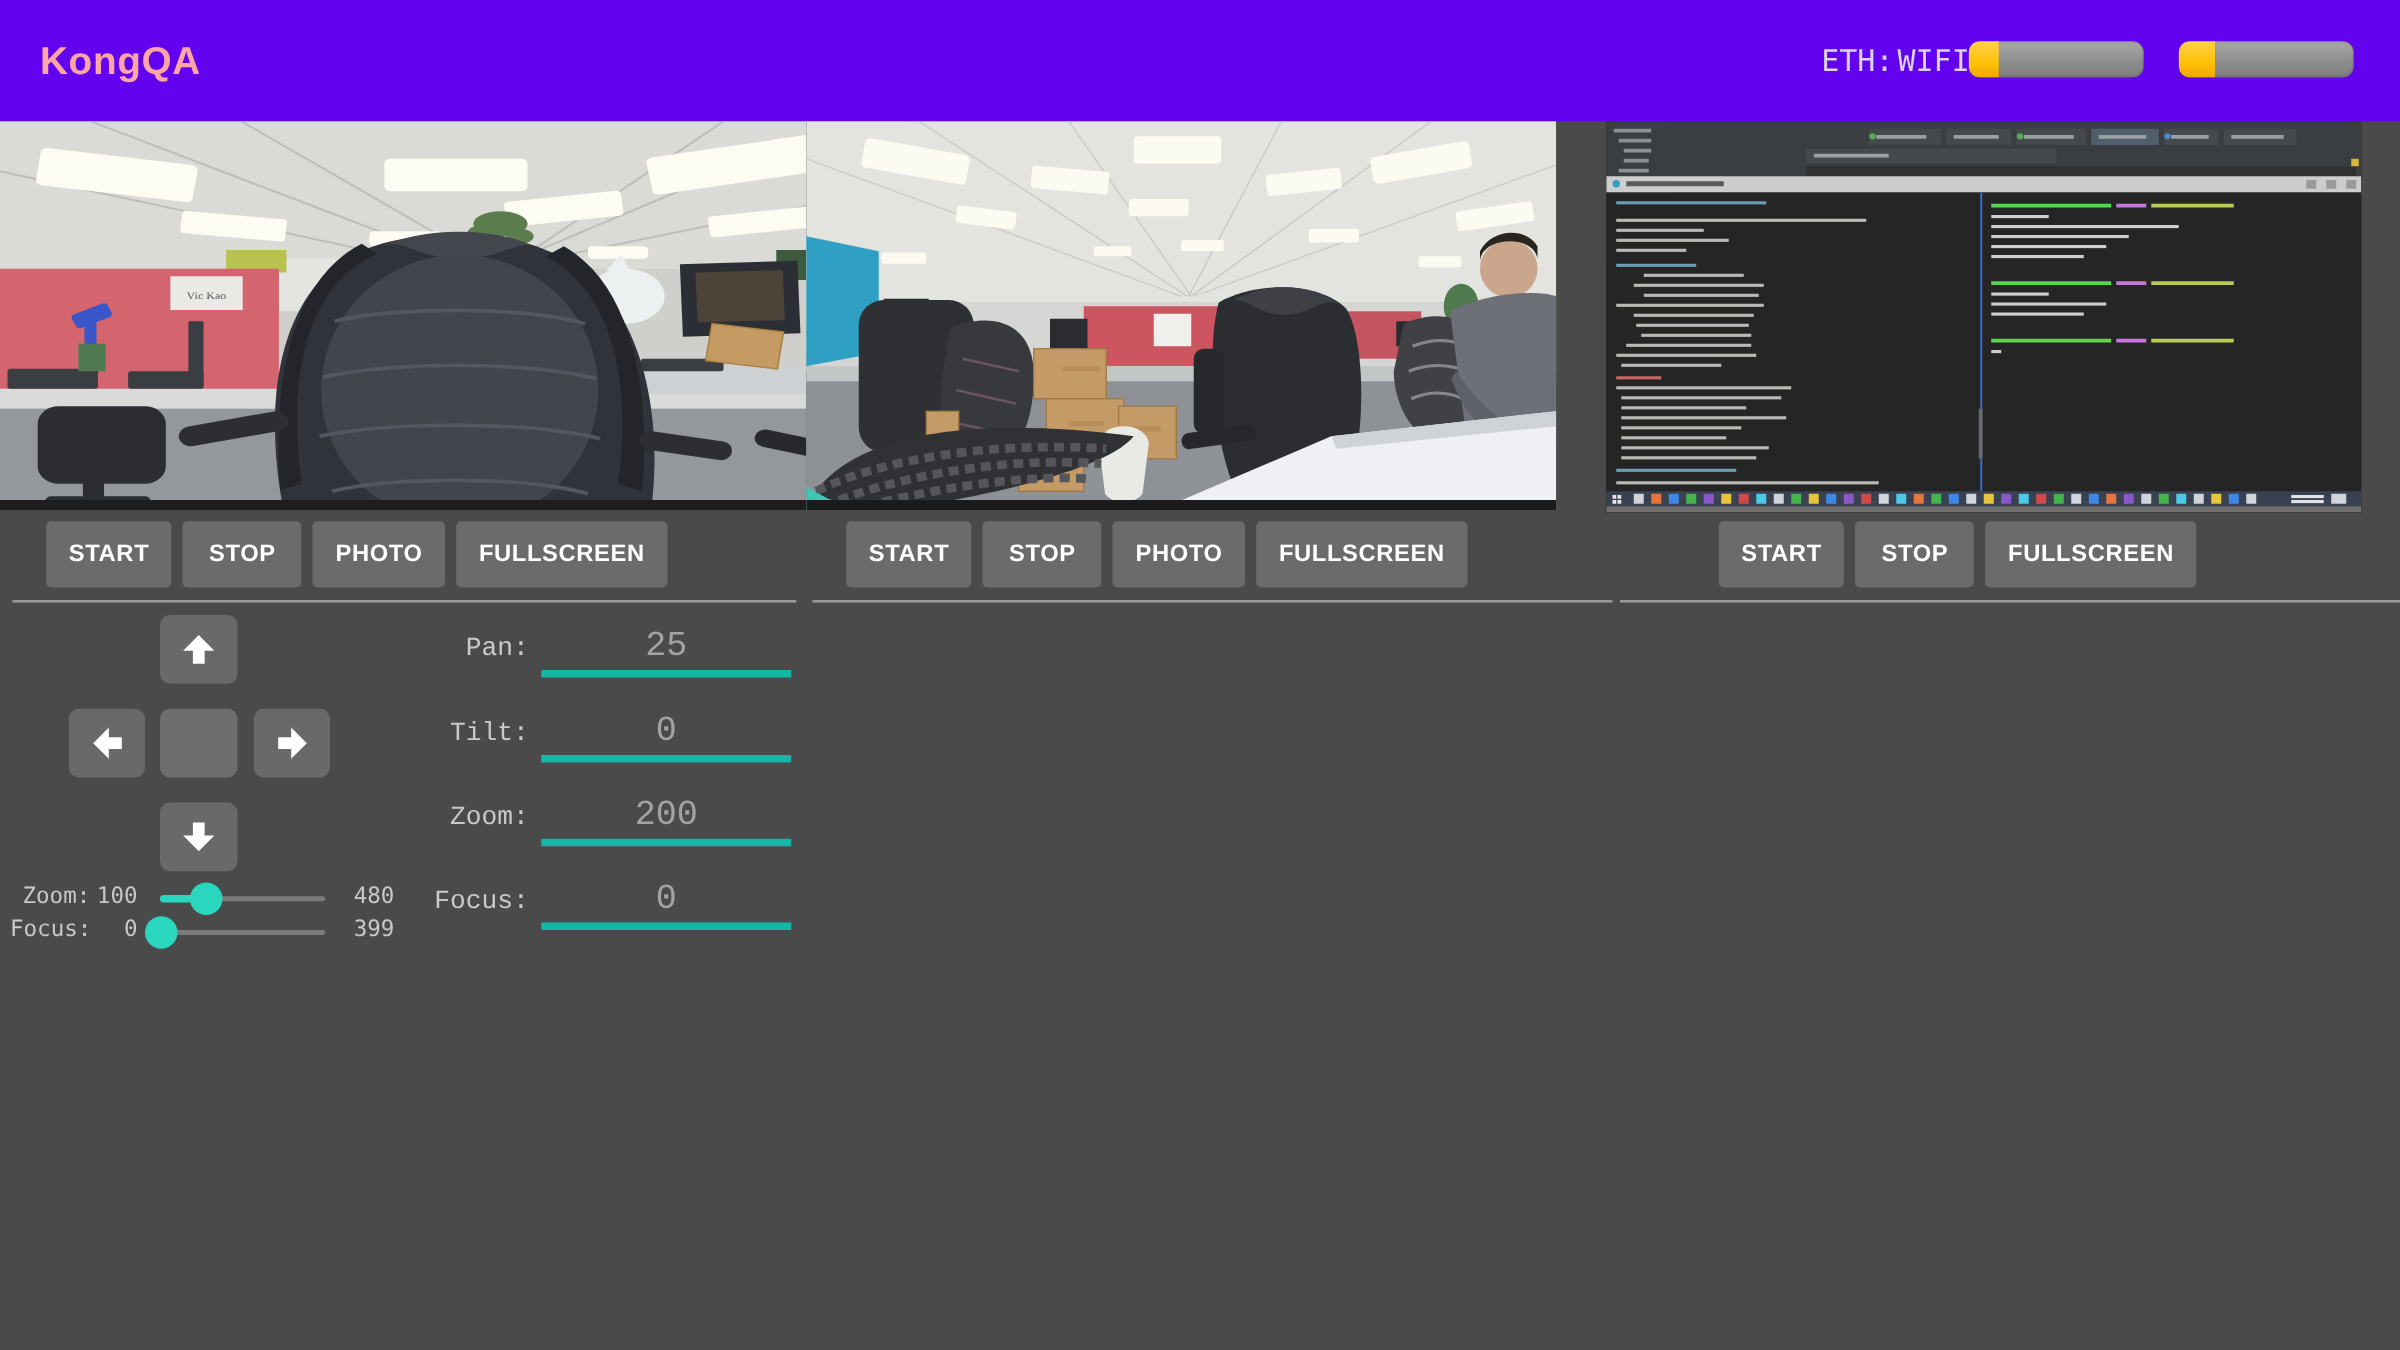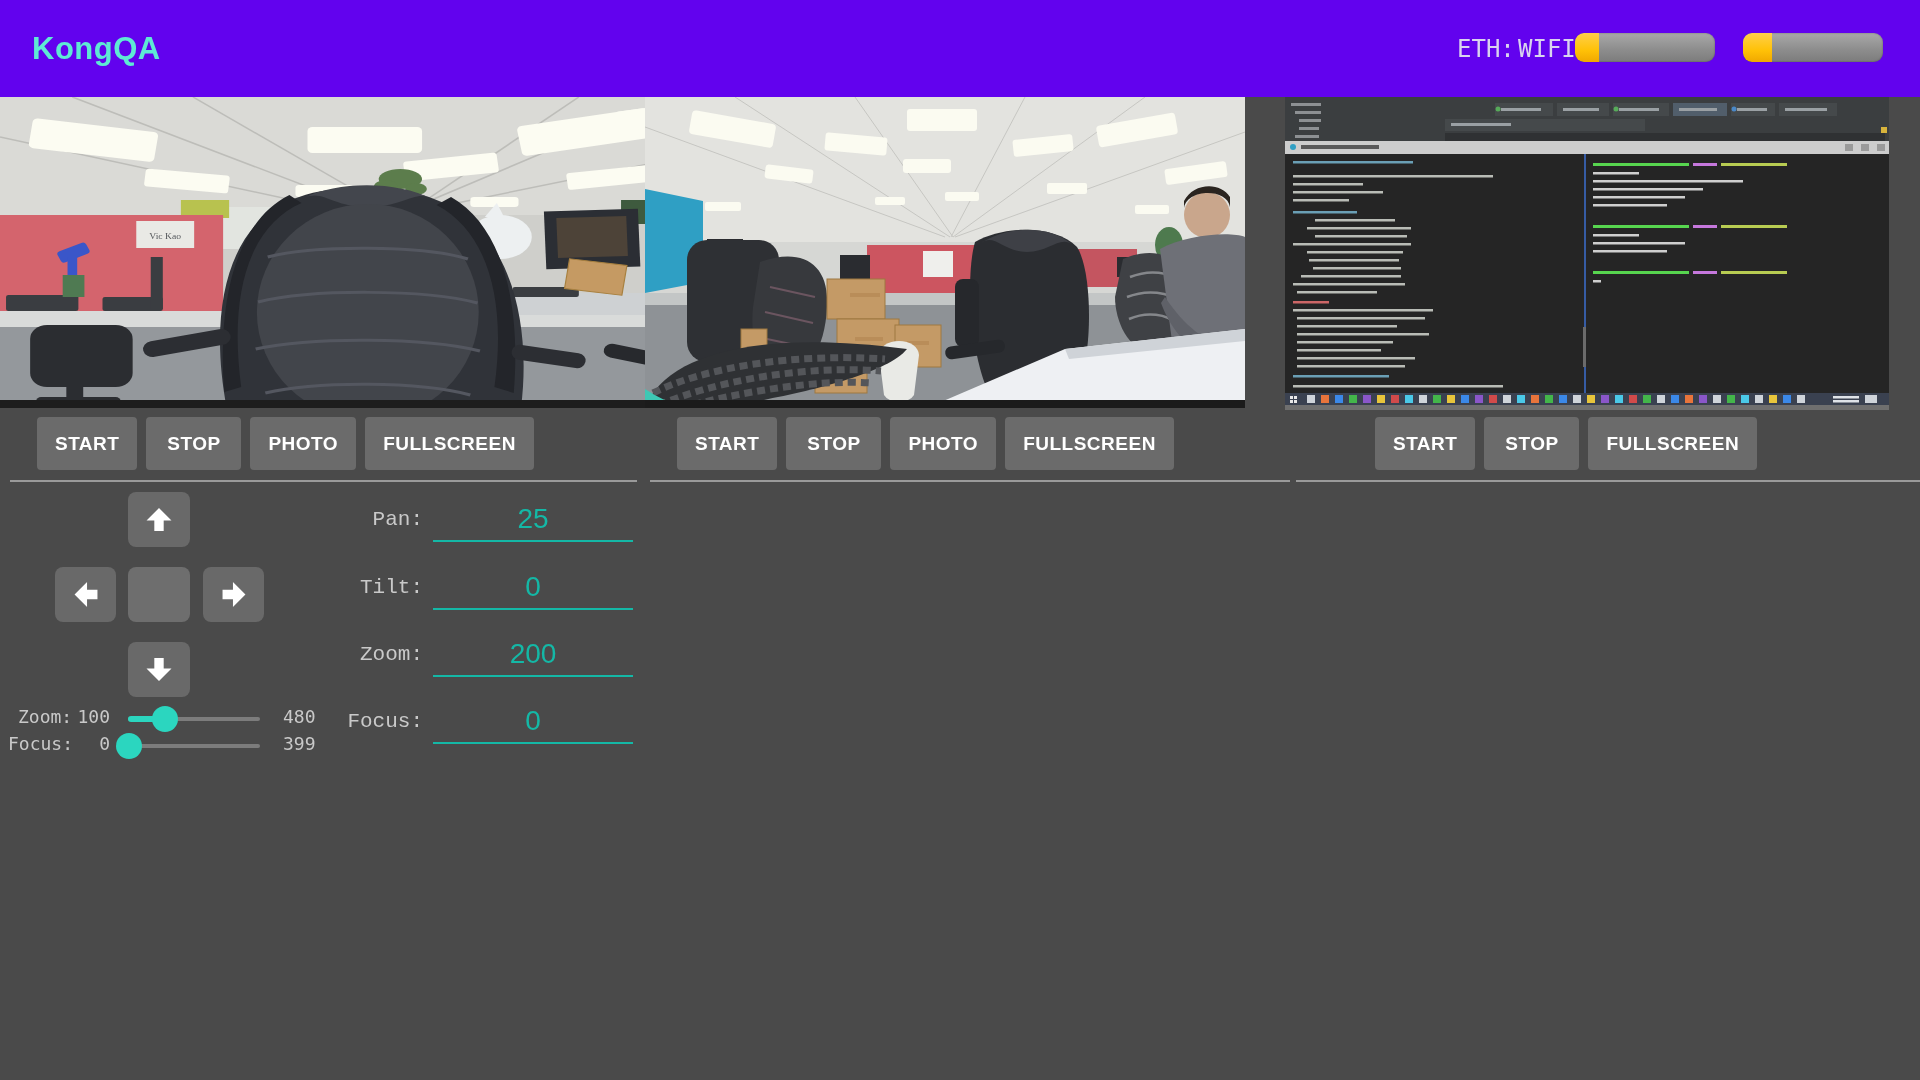--- a/index.html
+++ b/index.html
@@ -2,21 +2,21 @@
 <html><head>
 <meta charset="utf-8">
 <style>
   * { margin:0; padding:0; box-sizing:border-box; }
   html,body { width:1920px; height:1080px; overflow:hidden; }
   body { background:#4a4a4a; font-family:"Liberation Sans", sans-serif; position:relative; }
 
   
   .appbar { position:absolute; left:0; top:0; width:1920px; height:97px; background:#6202ee; }
   .app-title { position:absolute; left:32px; top:0; height:97px; display:flex; align-items:center;
-               color:#5eead4; font-size:31px; font-weight:bold; letter-spacing:.5px; }
+               color:#fca5a5; font-size:31px; font-weight:bold; letter-spacing:.5px; }
   .net-label { position:absolute; top:0; height:97px; display:flex; align-items:center;
                color:#d9d3ee; font-family:"DejaVu Sans Mono", monospace; font-size:24px; }
   .net-label.eth { left:1417px;margin-left:40px; }
   .net-label.wifi { left:1518px;text-align:right; }
   .pbar { position:absolute; top:33px; width:140px; height:29px; border-radius:9px;
           background:linear-gradient(180deg,#a9a9a9 0%,#8e8e8e 55%,#7c7c7c 100%); overflow:hidden;
           box-shadow:inset 0 0 2px rgba(0,0,0,.35); }
   .pbar.eth { left:1575px; }
   .pbar.wifi { left:1743px; }
   .pfill { height:100%; background:linear-gradient(180deg,#ffd04a 0%,#ffc107 60%,#f0a800 100%);
@@ -54,22 +54,22 @@
   .sl-track { position:absolute; left:128px; width:132px; height:4px; background:#7c7c7c; border-radius:2px; cursor:pointer; }
   .sl-fill { position:absolute; left:0; top:-1px; height:6px; background:#2bd6bf; border-radius:3px; }
   .sl-thumb { position:absolute; top:-11px; width:26px; height:26px; margin-left:-13px; border-radius:50%;
               background:#2bd6bf; cursor:pointer; }
 
   
   .field { position:absolute; left:340px; width:300px; height:48px; }
   .field label { position:absolute; right:217px; top:10px; color:#c9c9c9;
                  font-family:Liberation Mono, monospace; font-size:21px; }
   .field input { position:absolute; left:93px; top:0; width:200px; height:44px; background:transparent;
-                 border:none; border-bottom:2px solid #14b8a6; color:#14b8a6; text-align:center;
-                 font-family:Liberation Sans, sans-serif; font-size:28px; outline:none; }
+                 border:none; border-bottom:6px solid #14b8a6; color:#a3a3a3; text-align:center;
+                 font-family:Liberation Mono, monospace; font-size:28px; outline:none; }
 </style>
 </head>
 <body>
 
 <header class="appbar">
   <div class="app-title">KongQA</div>
   <div class="net-label eth">ETH:</div>
   <div class="net-label wifi">WIFI:</div>
   <div class="pbar eth">
     <div class="pfill" style="width: 17%;"></div>

